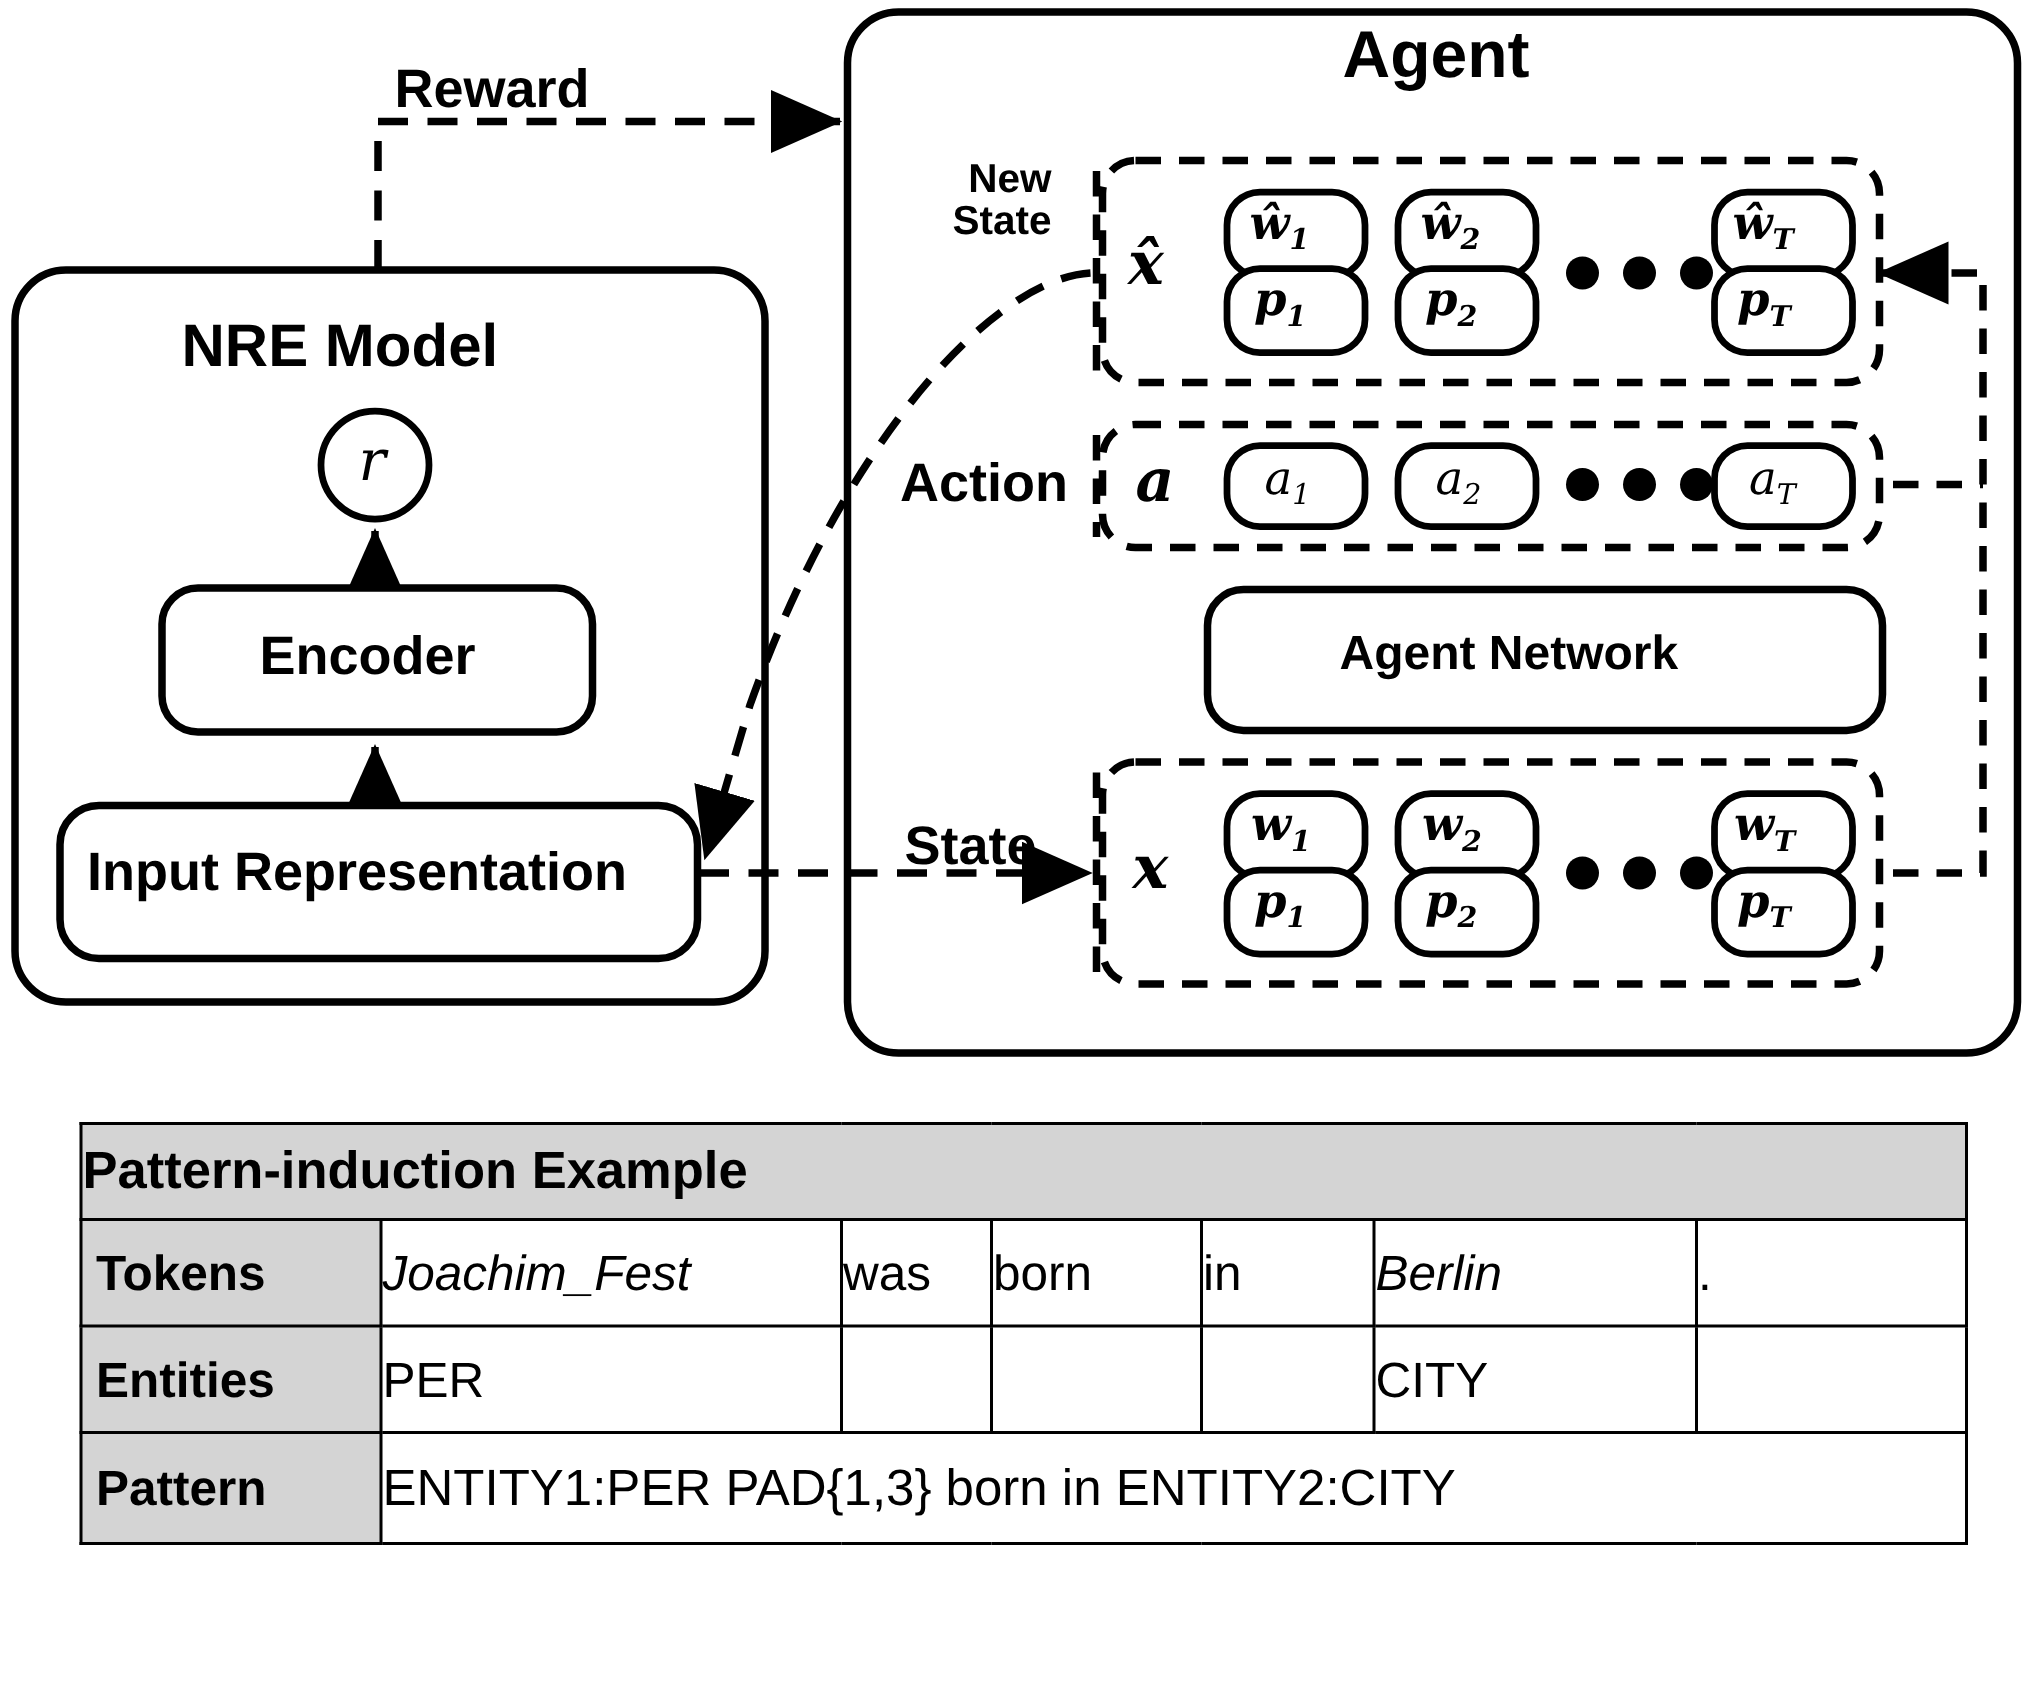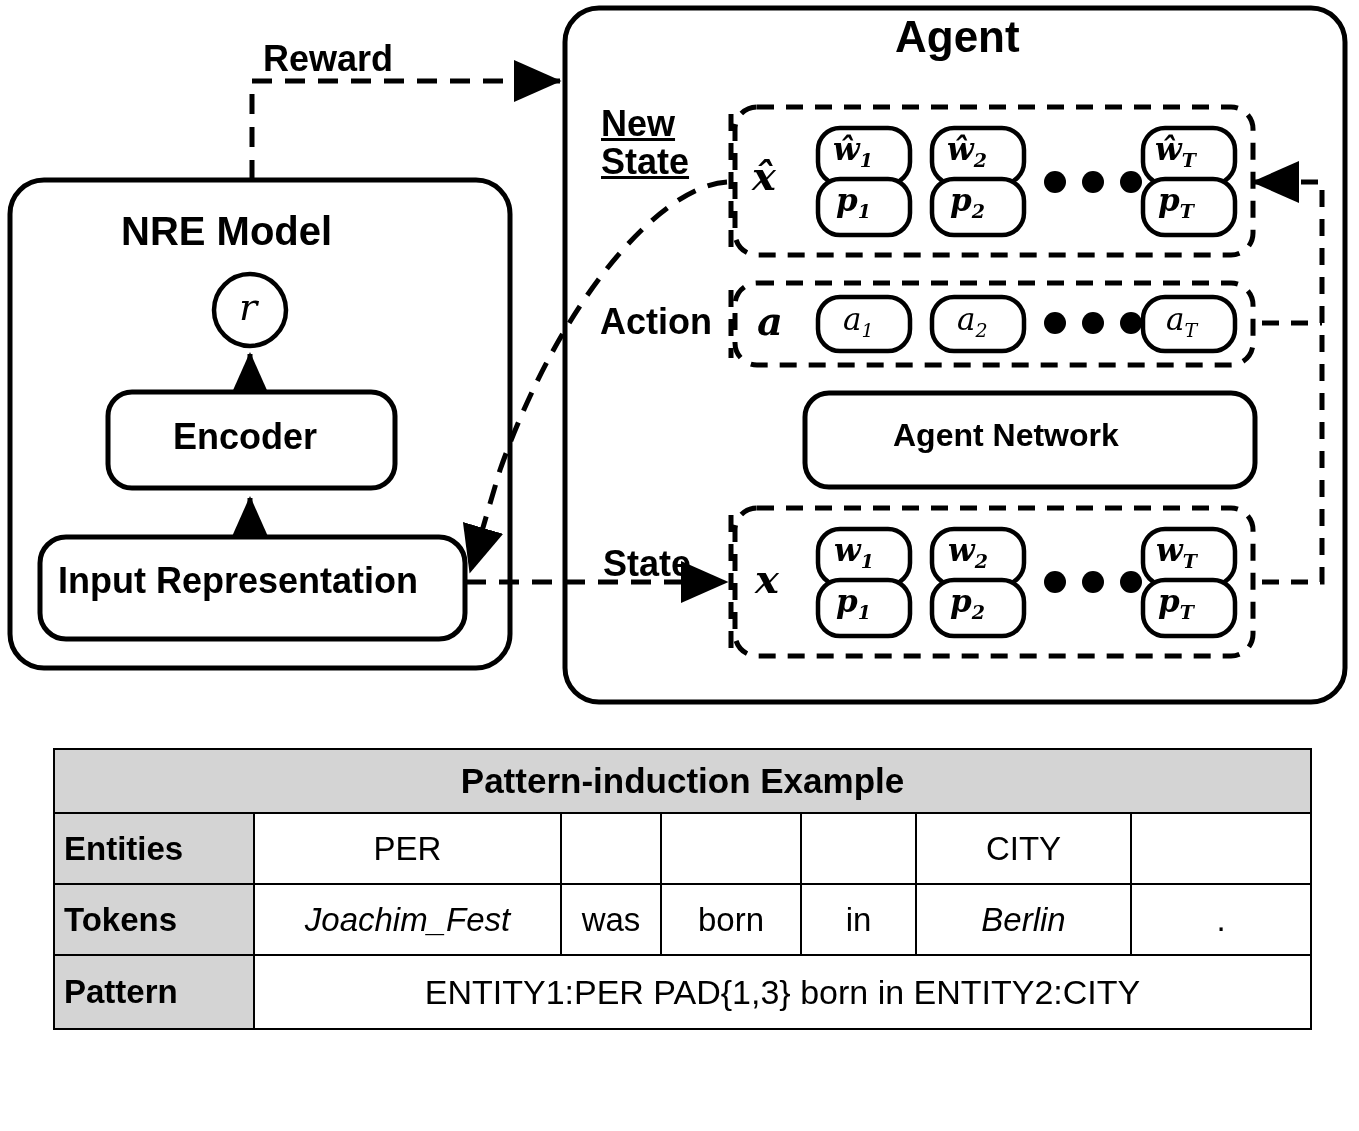--- a/index.html
+++ b/index.html
@@ -5,21 +5,21 @@
   html,body{margin:0;padding:0;background:#ffffff;}
   body{width:1359px;height:1131px;position:relative;overflow:hidden;
        font-family:"Liberation Sans",sans-serif;color:#000;}
   #stage{position:absolute;left:0;top:0;width:1359px;height:1131px;}
   svg.layer{position:absolute;left:0;top:0;width:1359px;height:1131px;}
   .lbl{position:absolute;font-weight:bold;color:#000;line-height:1.05;}
   .math{font-family:"DejaVu Serif",serif;font-style:italic;}
   
   #pi-table{position:absolute;left:53px;top:748px;width:1257px;
             border-collapse:collapse;table-layout:fixed;}
-  #pi-table td{border:2px solid #000;text-align:center;vertical-align:middle;
+  #pi-table td{border:2px solid #000;text-align:left;vertical-align:middle;
                font-size:33px;padding:0;height:69px;background:#fff;}
   #pi-table td.hdr{background:#d4d4d4;font-weight:bold;text-align:left;
                    padding-left:9px;font-size:33px;}
   #pi-table td.title{background:#d4d4d4;font-weight:bold;font-size:35px;height:62px;}
   #pi-table td.ital{font-style:italic;}
   #pi-table td.pattern{font-size:34px;height:72px;}
 </style>
 </head>
 <body>
 
@@ -122,21 +122,21 @@
   <div class="lbl" style="left:121px;top:210px;font-size:40px;">NRE Model</div>
 
   <div class="lbl math" style="left:239px;top:288px;font-size:38px;font-weight:normal;">r</div>
 
   <div class="lbl" style="left:173px;top:418px;font-size:36px;">Encoder</div>
 
   <div class="lbl" style="left:58px;top:562px;font-size:36px;">Input Representation</div>
 
   <div class="lbl" style="left:895px;top:14px;font-size:44px;">Agent</div>
 
-  <div class="lbl" style="left:601px;top:105px;font-size:36px;text-align:left;width:100px;text-decoration:underline;">
+  <div class="lbl" style="left:601px;top:105px;font-size:27px;text-align:right;width:100px;">
     <div>New</div>
     <div>State</div>
   </div>
 
   <div class="lbl" style="left:600px;top:303px;font-size:36px;text-align:right;">Action</div>
 
   <div class="lbl" style="left:603px;top:545px;font-size:36px;">State</div>
 
   <div class="lbl" style="left:893px;top:419px;font-size:32px;">Agent Network</div>
 
@@ -171,39 +171,39 @@
         <col style="width:115px">
         <col style="width:215px">
         <col style="width:180px">
     </colgroup>
     <tbody>
       <tr>
         <td class="title" colspan="7">Pattern-induction Example</td>
       </tr>
 
       <tr>
-        <td class="hdr">Entities</td>
-        <td>PER</td>
-        <td></td>
-        <td></td>
-        <td></td>
-        <td>CITY</td>
-        <td></td>
-      </tr>
-
-      <tr>
         <td class="hdr">Tokens</td>
         <td class="ital">Joachim_Fest</td>
         <td>was</td>
         <td>born</td>
         <td>in</td>
         <td class="ital">Berlin</td>
         <td>.</td>
       </tr>
 
+      <tr>
+        <td class="hdr">Entities</td>
+        <td>PER</td>
+        <td></td>
+        <td></td>
+        <td></td>
+        <td>CITY</td>
+        <td></td>
+      </tr>
+
 
       <tr>
         <td class="hdr">Pattern</td>
         <td class="pattern" colspan="6">ENTITY1:PER PAD{1,3} born in ENTITY2:CITY</td>
       </tr>
     </tbody>
   </table>
 
 </div>
 

